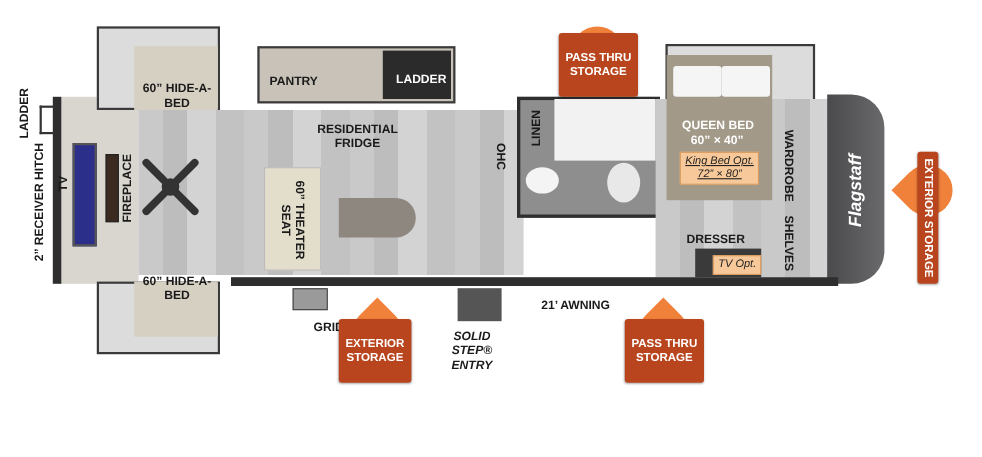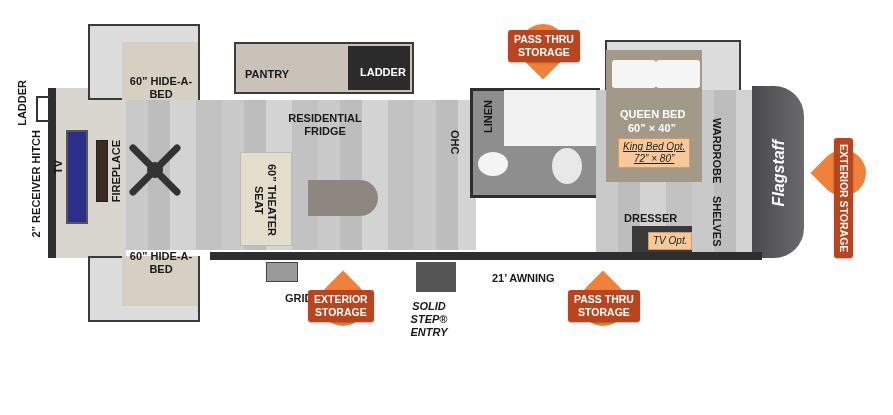--- a/index.html
+++ b/index.html
@@ -7,21 +7,21 @@
   .abs{position:absolute;}
   .lbl{position:absolute;font-family:"Liberation Sans",sans-serif;font-weight:bold;color:#1a1a1a;font-size:11px;line-height:13px;text-align:center;white-space:nowrap;}
   .lbl.w{color:#ffffff;}
   .vert{writing-mode:vertical-rl;}
   .vert-up{writing-mode:vertical-rl;transform:rotate(180deg);}
   .floor{background:repeating-linear-gradient(90deg,#c9c9c9 0 22px,#bdbdbd 22px 44px,#d3d3d3 44px 70px,#c2c2c2 70px 96px);}
   .wall{background:#2e2e2e;}
   .slide{background:#dcdcdc;border:2px solid #3a3a3a;box-sizing:border-box;}
   .badge{position:absolute;}
   .badge .drop{position:absolute;width:46px;height:46px;background:#f0813a;border-radius:0 50% 50% 50%;transform:rotate(45deg);}
-  .badge .box{position:absolute;background:#b8451d;color:#fff;font-weight:bold;font-size:10.5px;line-height:13px;text-align:center;border-radius:3px;padding:3px 6px;white-space:nowrap;box-shadow:0 1px 2px rgba(0,0,0,.3);}
+  .badge .box{position:absolute;background:#b8451d;color:#fff;font-weight:bold;font-size:10.5px;line-height:13px;text-align:center;border-radius:3px;padding:16px 6px;white-space:nowrap;box-shadow:0 1px 2px rgba(0,0,0,.3);}
   .opt{position:absolute;background:#f7c99a;border:1px solid #d89a5e;color:#222;font-style:italic;font-size:10px;line-height:12px;text-align:center;padding:2px 4px;white-space:nowrap;}
 </style>
 </head>
 <body>
 
 <div class="abs" style="left:0;top:0;width:893px;height:415px;">
 
   <div class="abs wall" style="left:48px;top:88px;width:8px;height:170px;"></div>
   <div class="abs" style="left:56px;top:88px;width:70px;height:170px;background:#d9d6cf;"></div>
   <div class="abs" style="left:66px;top:130px;width:18px;height:90px;background:#2c2f8a;border:2px solid #555;"></div>

